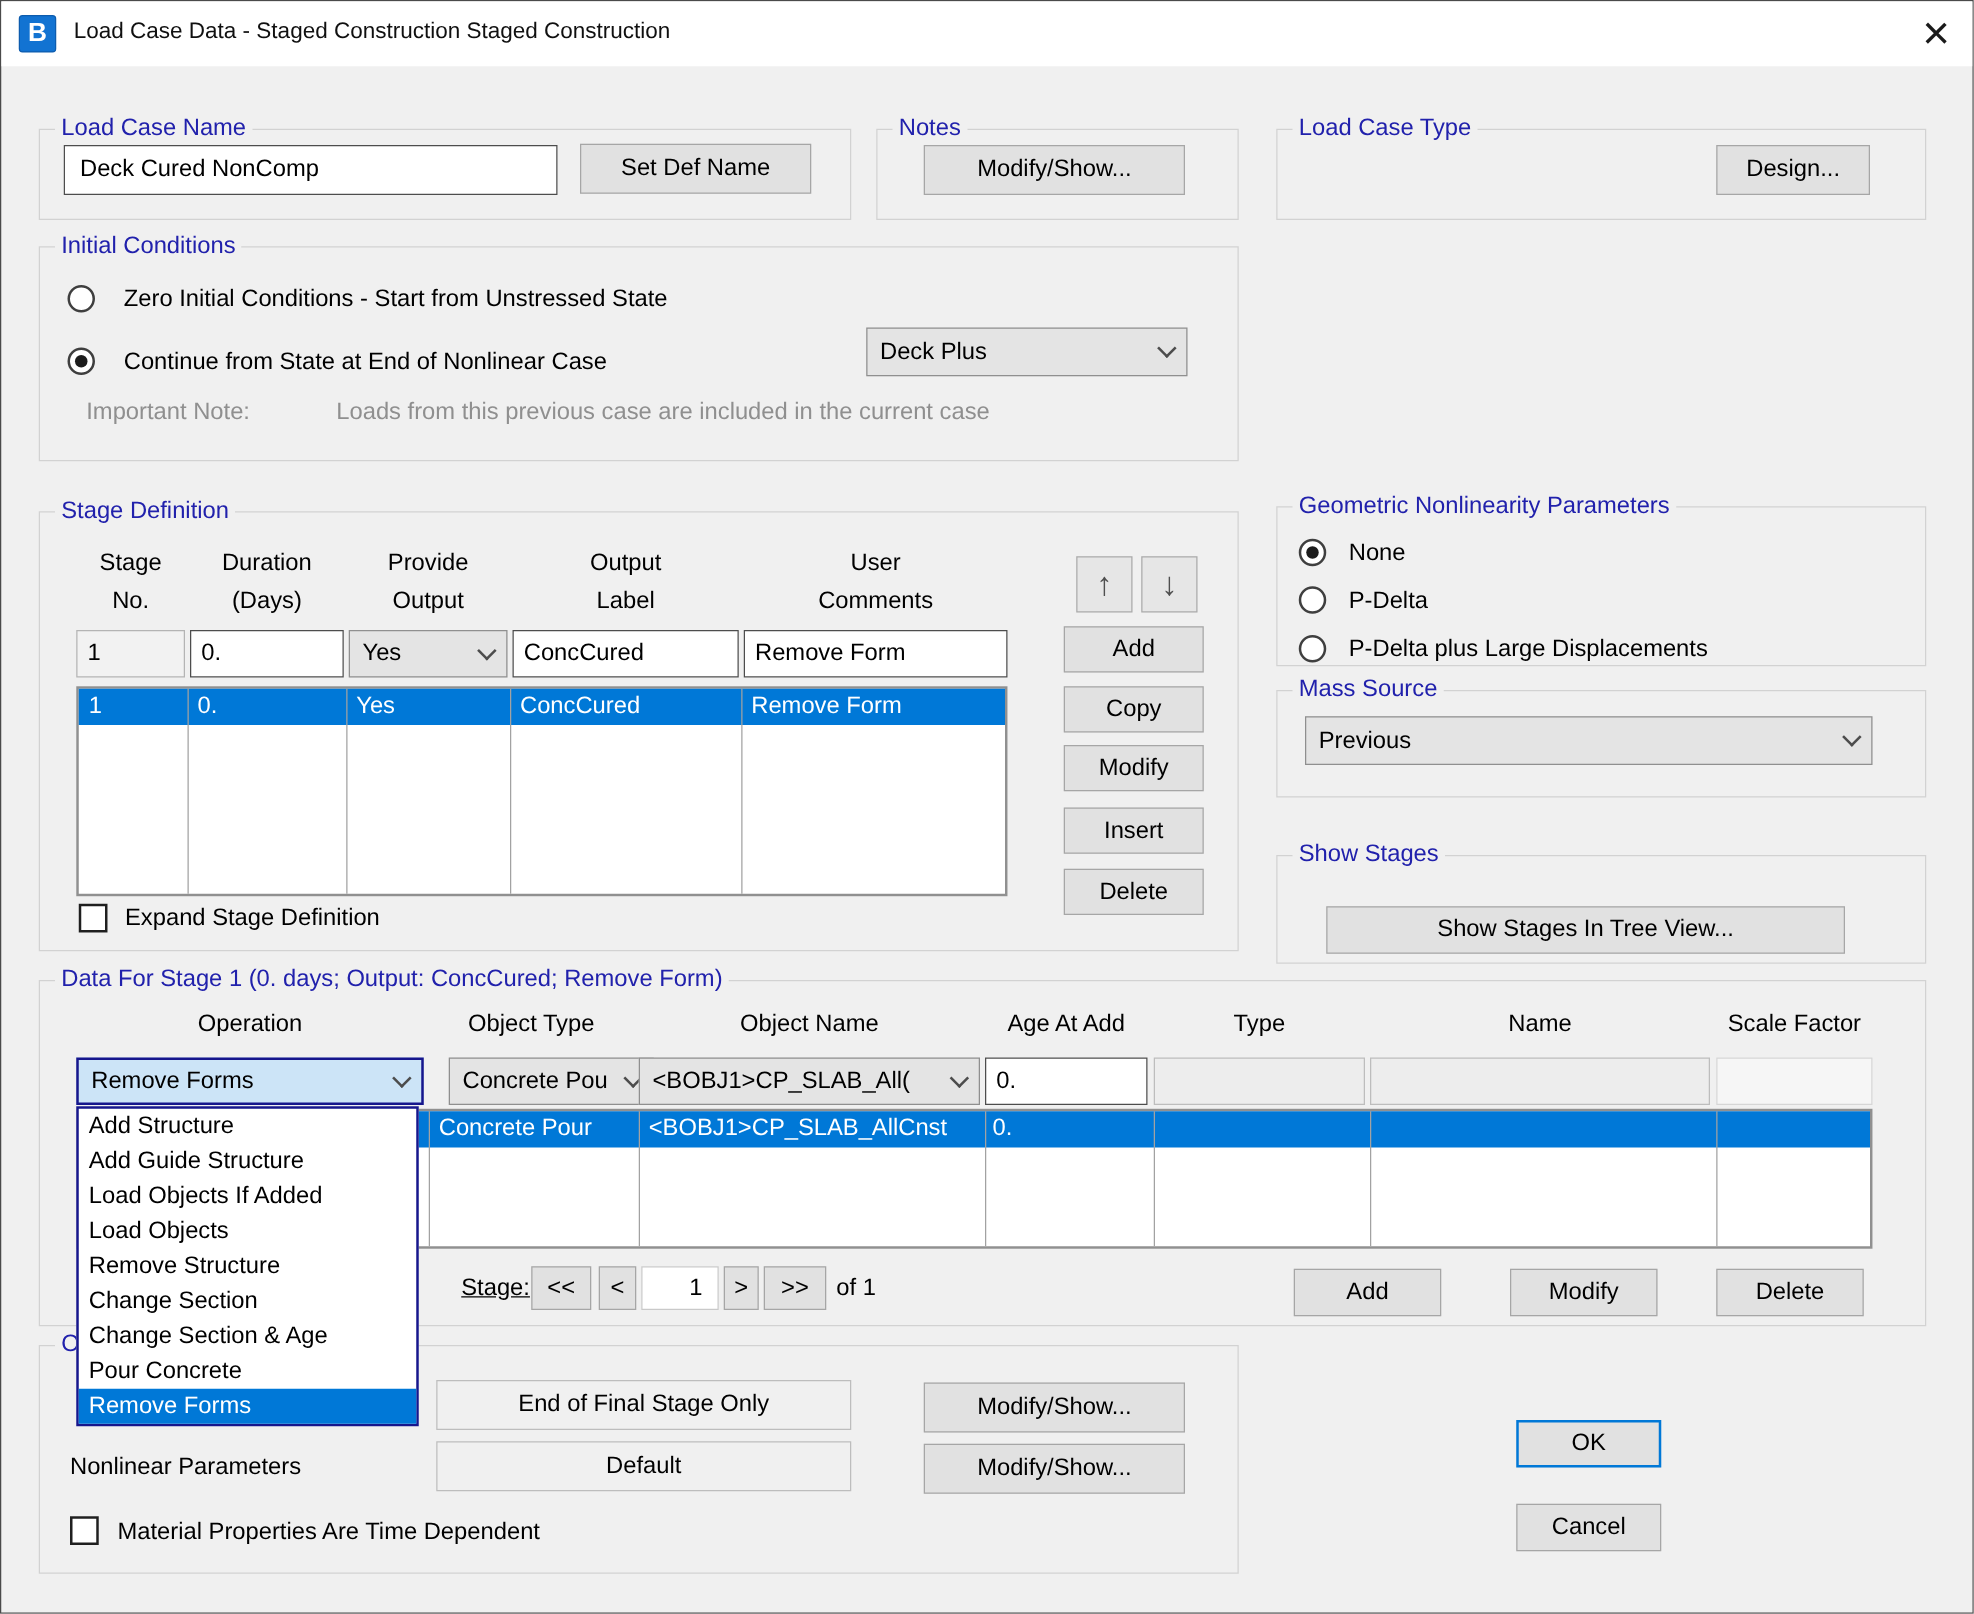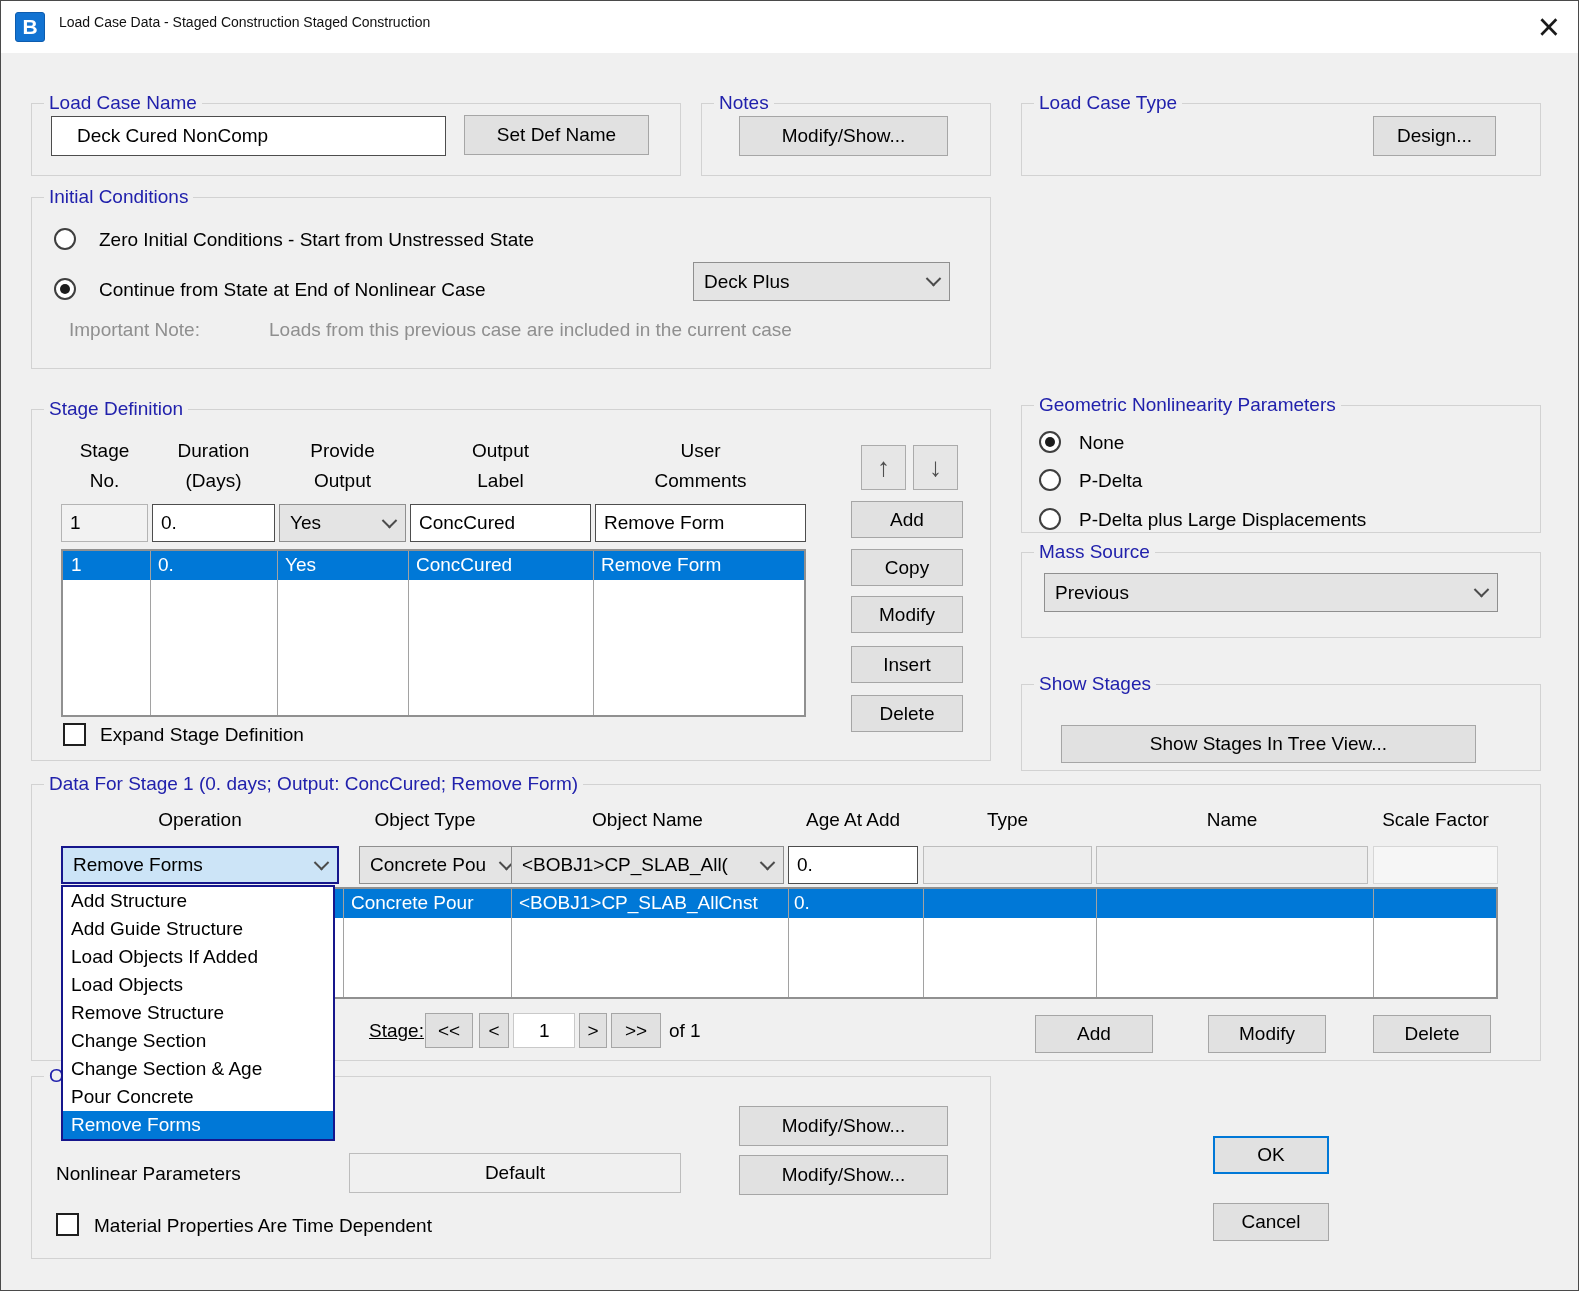--- a/index.html
+++ b/index.html
@@ -1,28 +1,28 @@
 <!DOCTYPE html>
 <html><head>
 <meta charset="utf-8">
 <style>
   html,body{margin:0;padding:0;background:#c8c8c8;}
   *{box-sizing:border-box;font-family:"Liberation Sans", sans-serif;}
   .dialog{position:relative;width:1579px;height:1291px;background:#f0f0f0;border:1px solid #4a4a4a;overflow:hidden;}
   .titlebar{position:absolute;left:0;top:0;width:100%;height:52px;background:#ffffff;}
   .app-icon{position:absolute;left:14px;top:11px;width:30px;height:30px;background:#1273d2;border:1px solid #0d5cae;border-radius:3px;color:#fff;font-weight:bold;font-size:21px;display:flex;align-items:center;justify-content:center;}
-  .win-title{position:absolute;left:58px;top:13px;font-size:14px;color:#101010;white-space:nowrap;}
+  .win-title{position:absolute;left:58px;top:13px;font-size:18px;color:#101010;white-space:nowrap;}
   .close-x{position:absolute;right:18px;top:2px;font-size:38px;font-weight:200;color:#1a1a1a;line-height:48px;cursor:default;}
   .group{position:absolute;border:1px solid #d2d2d2;}
   .group-label{position:absolute;top:-12px;left:12px;background:#f0f0f0;padding:0 5px;color:#2121ac;font-size:19px;white-space:nowrap;}
   .btn{position:absolute;background:#e1e1e1;border:1px solid #a6a6a6;display:flex;align-items:center;justify-content:center;font-size:19px;color:#000;cursor:default;}
   .btn.ok-focus{border:2px solid #0078d7;}
   .display-box{position:absolute;background:#f0f0f0;border:1px solid #bdbdbd;display:flex;align-items:center;justify-content:center;font-size:19px;color:#000;}
   .textbox{position:absolute;background:#fff;border:1px solid #4d4d4d;font-size:19px;color:#000;padding:0 8px;display:flex;align-items:center;}
-  input.textbox{padding:0 25px;}
+  input.textbox{padding:0 12px;}
   .combo{position:absolute;background:#e4e4e4;border:1px solid #8f8f8f;display:flex;align-items:center;font-size:19px;color:#000;padding:0 10px;white-space:nowrap;overflow:hidden;}
   .combo .chev{margin-left:auto;flex:0 0 auto;width:11px;height:11px;border-right:2px solid #4c4c4c;border-bottom:2px solid #4c4c4c;transform:rotate(45deg) translate(-2px,-2px);}
   .combo.focused{background:#cce4f7;border:2px solid #16168c;}
   .label{position:absolute;font-size:19px;color:#000;white-space:nowrap;}
   .label.gray{color:#8f8f8f;}
   .radio{position:absolute;width:22px;height:22px;border:2px solid #3f3f3f;border-radius:50%;background:#fff;}
   .radio.checked::after{content:'';position:absolute;left:4px;top:4px;width:10px;height:10px;border-radius:50%;background:#1c1c1c;}
   .checkbox{position:absolute;width:23px;height:23px;background:#fff;border:2px solid #1f1f1f;}
   .cell-ro{position:absolute;background:#f2f2f2;border:1px solid #b4b4b4;font-size:19px;display:flex;align-items:center;padding:0 8px;}
   .cell-dis{position:absolute;background:#ededed;border:1px solid #bdbdbd;}
@@ -214,20 +214,21 @@
   <div class="btn" style="left:610px;top:1012px;width:50px;height:35px;">&gt;&gt;</div>
   <div class="label" style="left:668px;top:1019px;">of 1</div>
 
   <div class="btn" style="left:1034px;top:1014px;width:118px;height:38px;">Add</div>
   <div class="btn" style="left:1207px;top:1014px;width:118px;height:38px;">Modify</div>
   <div class="btn" style="left:1372px;top:1014px;width:118px;height:38px;">Delete</div>
 
   <div class="group" style="left:30px;top:1075px;width:960px;height:183px;">
     <div class="group-label">O</div>
   </div>
+  <div class="display-box" style="left:348px;top:1103px;width:332px;height:40px;">End of Final Stage Only</div>
   <div class="btn" style="left:738px;top:1105px;width:209px;height:40px;">Modify/Show...</div>
   <div class="label" style="left:55px;top:1162px;">Nonlinear Parameters</div>
   <div class="display-box" style="left:348px;top:1152px;width:332px;height:40px;">Default</div>
   <div class="btn" style="left:738px;top:1154px;width:209px;height:40px;">Modify/Show...</div>
   <div class="checkbox" style="left:55px;top:1212px;"></div>
   <div class="label" style="left:93px;top:1214px;">Material Properties Are Time Dependent</div>
 
   <div class="btn ok-focus" style="left:1212px;top:1135px;width:116px;height:38px;">OK</div>
   <div class="btn" style="left:1212px;top:1202px;width:116px;height:38px;">Cancel</div>
 

